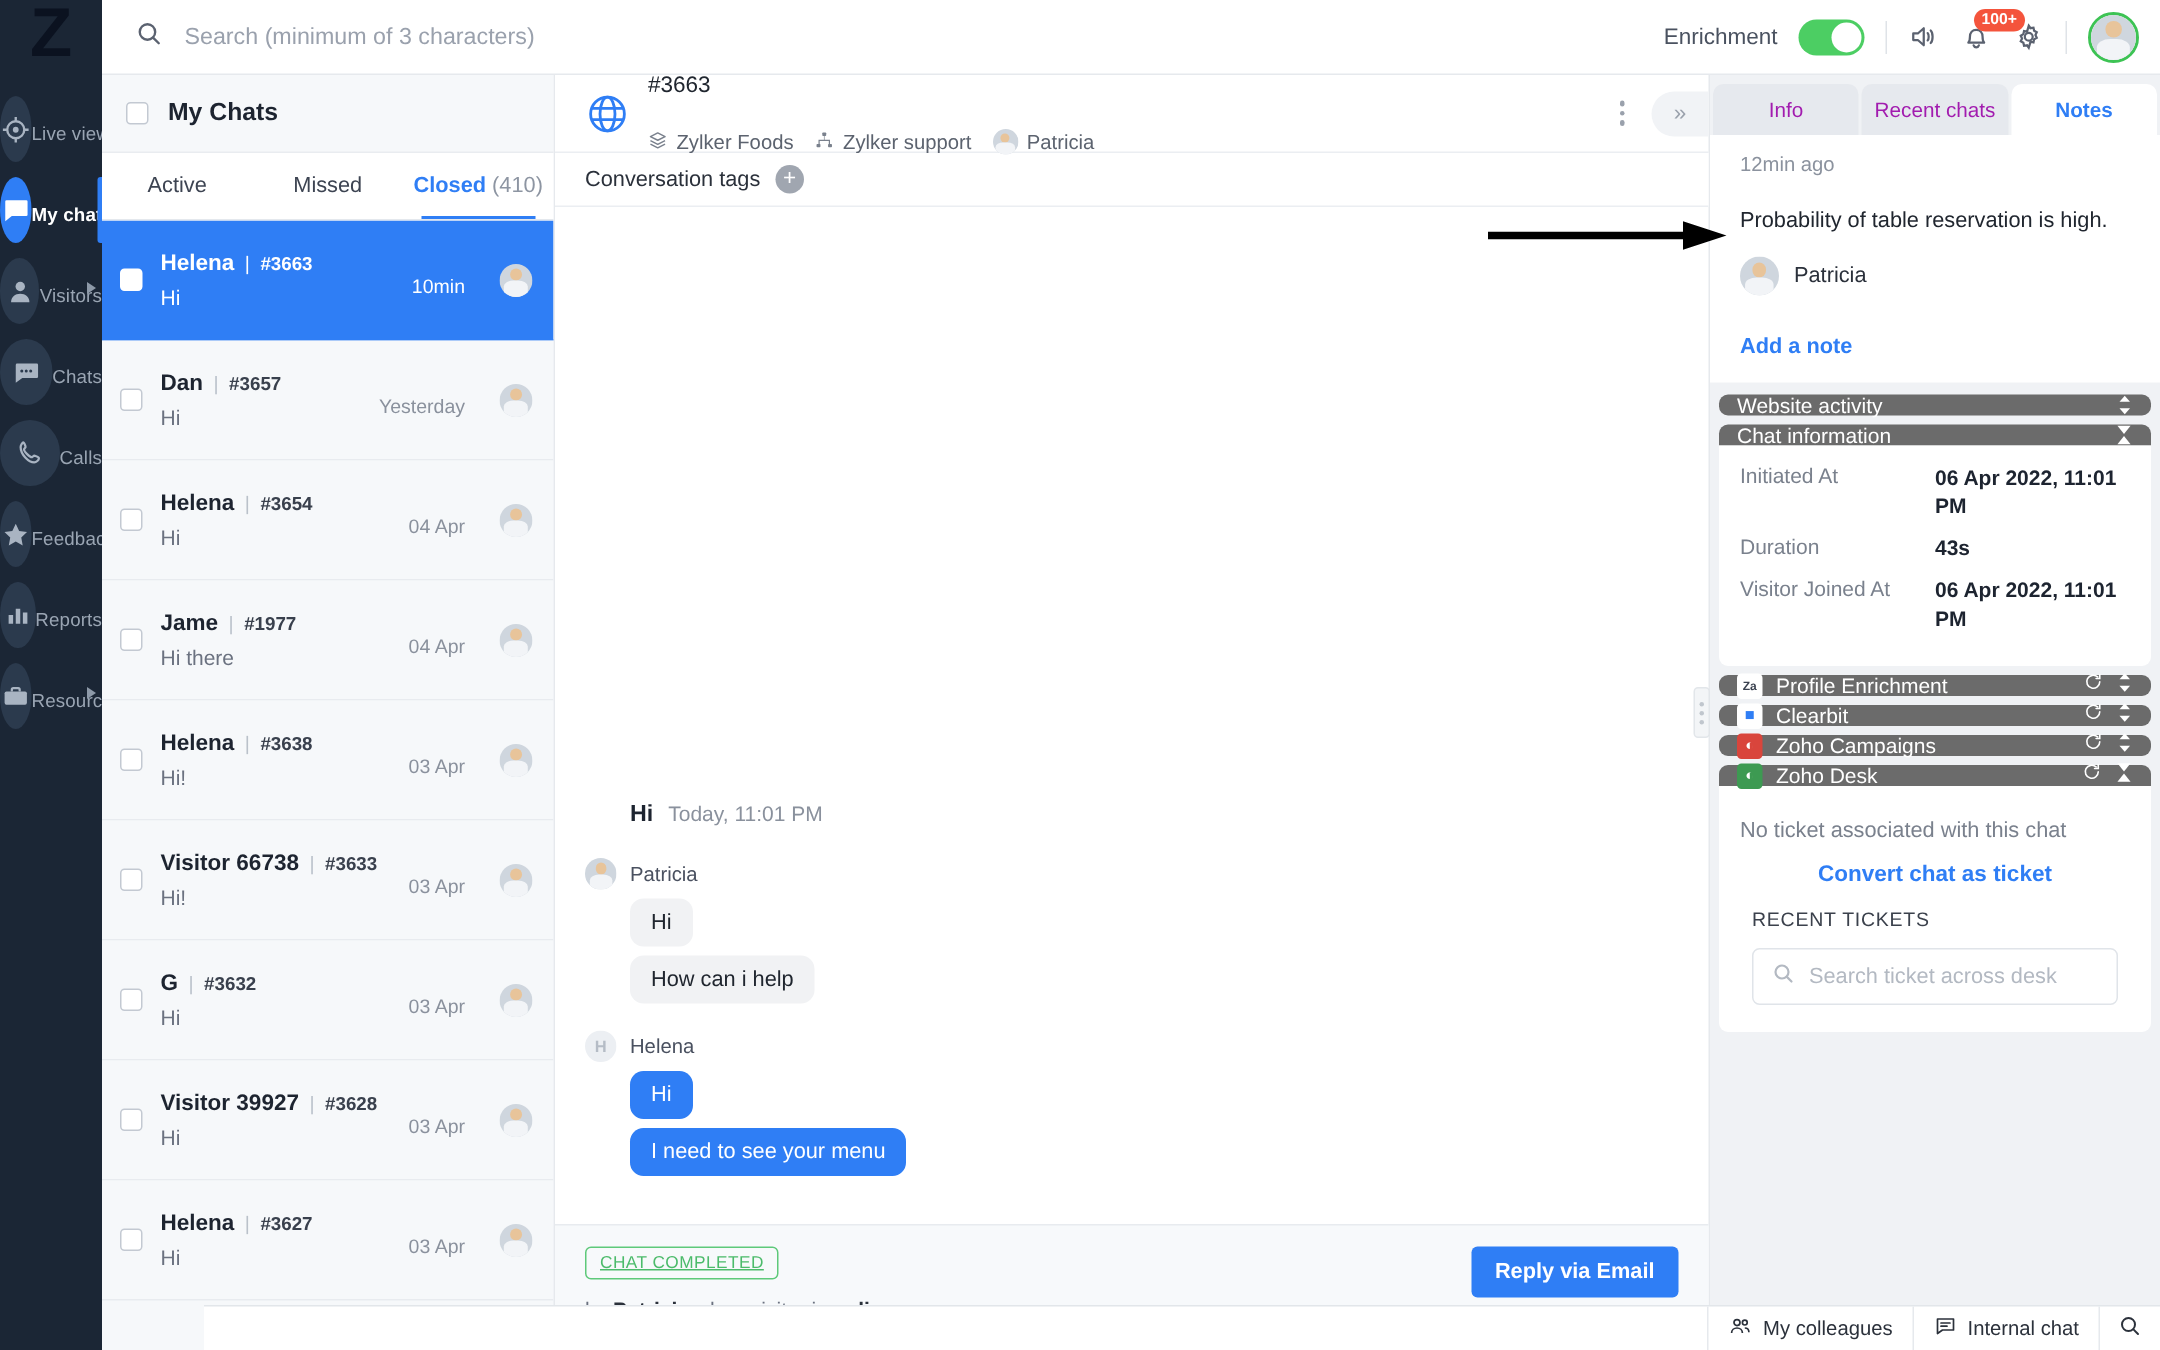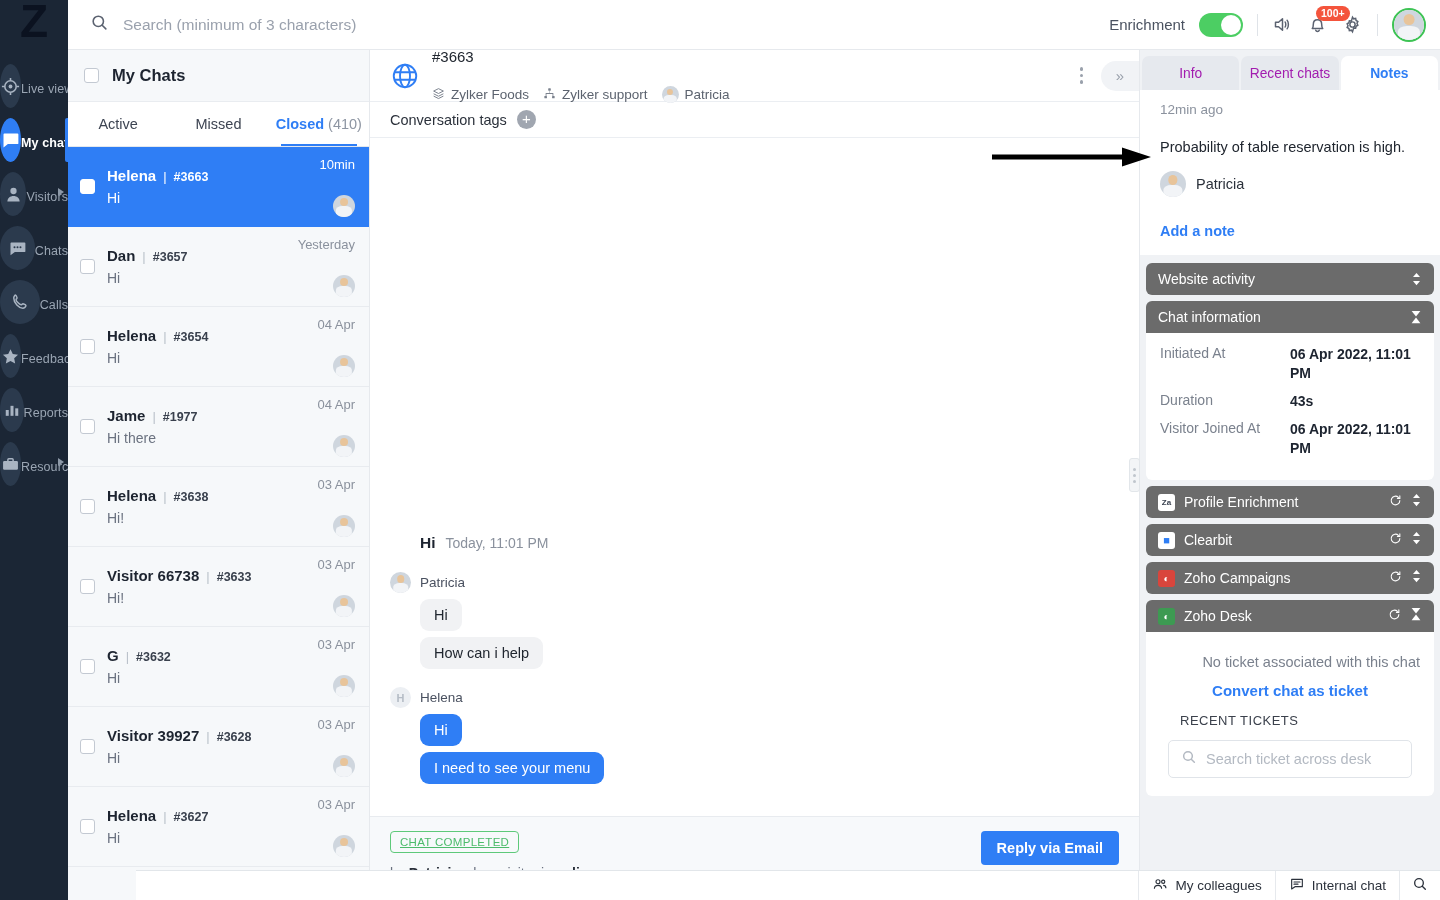--- a/index.html
+++ b/index.html
@@ -127,21 +127,21 @@
   .crow .cbox { margin-right: 12px; }
   .crow.sel .cbox { background: #fff; border-color: #fff; }
   .crow-body { flex: 1; min-width: 0; }
   .crow-l1 { display: flex; align-items: baseline; gap: 7px; }
   .crow-name { font-size: 15px; font-weight: 700; color: #1d2430; }
   .crow-sep { color: #bac1ca; font-size: 13px; }
   .crow-id { font-size: 12.5px; font-weight: 700; color: #39404d; }
   .crow-msg { font-size: 14px; color: #6b7280; margin-top: 6px; }
   .crow.sel .crow-name, .crow.sel .crow-id, .crow.sel .crow-msg,
   .crow.sel .crow-time, .crow.sel .crow-sep { color: #fff; }
-  .crow-right { display: flex; flex-direction: column; align-items: flex-end; gap: 23px; }
+  .crow-right { display: flex; flex-direction: row; align-items: flex-end; gap: 23px; }
   .crow-time { font-size: 13px; color: #8a919d; white-space: nowrap; }
   .av {
     width: 22px; height: 22px; border-radius: 50%; overflow: hidden; flex: 0 0 22px;
   }
 
   
   .conv { flex: 1; display: flex; flex-direction: column; min-width: 0; background: #fff;
           border-right: 1px solid #e6e9ed; position: relative; }
   .conv-head {
     height: 52px; display: flex; align-items: center; padding: 0 12px 0 20px;
@@ -224,40 +224,40 @@
   .notes-card { background: #fff; padding: 12px 20px 16px; }
   .note-time { font-size: 13.5px; color: #8b929e; margin-bottom: 20px; }
   .note-text { font-size: 14.5px; color: #20262f; line-height: 1.45; }
   .note-author { display: flex; align-items: center; gap: 10px; margin-top: 13px; }
   .note-author .av { width: 26px; height: 26px; flex: 0 0 26px; }
   .note-author span { font-size: 14.5px; color: #2b313b; }
   .add-note { display: block; margin-top: 26px; color: #2f7ef5; font-size: 14.5px;
     font-weight: 700; cursor: pointer; }
   .rp-scroll { flex: 1; overflow: hidden; padding: 8px 6px 0; }
   .sec-head {
-    background: #6b6b6b; color: #fff; border-radius: 6px; height: 32px;
+    background: #6b6b6b; color: #fff; border-radius: 6px; height: 14px;
     display: flex; align-items: center; padding: 0 12px; gap: 9px; cursor: pointer;
     margin-bottom: 6px;
   }
   .sec-head.attached { border-radius: 6px 6px 0 0; margin-bottom: 0; }
   .sec-title { flex: 1; font-size: 14px; }
   .sec-ico-app {
     width: 17px; height: 17px; border-radius: 3px; flex: 0 0 17px;
     display: flex; align-items: center; justify-content: center;
     font-size: 9px; font-weight: 700; color: #fff;
   }
   .sec-act { display: flex; align-items: center; gap: 9px; color: #fff; }
   .sec-body { background: #fff; border-radius: 0 0 6px 6px; padding: 12px 14px 14px; margin-bottom: 6px; }
   .kv { display: flex; align-items: flex-start; margin-bottom: 9px; }
   .kv .k { flex: 0 0 130px; font-size: 14px; color: #7a818d; }
   .kv .v { flex: 1; font-size: 14px; color: #1d2430; font-weight: 700; line-height: 1.35; }
-  .desk-empty { text-align: right; font-size: 14.5px; color: #7a818d; padding: 10px 0 2px; }
+  .desk-empty { text-align: left; font-size: 14.5px; color: #7a818d; padding: 10px 0 2px; }
   .desk-link { display: block; text-align: center; color: #2f7ef5; font-size: 15px;
     font-weight: 700; margin-top: 10px; cursor: pointer; }
-  .rt-title { font-size: 13px; letter-spacing: .5px; color: #3b414c; padding: 14px 8px 0; margin-left: 12px; }
+  .rt-title { font-size: 13px; letter-spacing: .5px; color: #3b414c; padding: 14px 8px 0; }
   .rt-search {
     margin: 12px 8px 0; border: 1px solid #e0e4e9; border-radius: 5px; background: #fff;
     height: 38px; display: flex; align-items: center; gap: 9px; padding: 0 12px;
   }
   .rt-search input {
     border: none; outline: none; font-size: 14.5px; color: #3b4250; flex: 1;
     font-family: "Liberation Sans", sans-serif;
   }
   .rt-search input::placeholder { color: #b3b9c2; }
 

